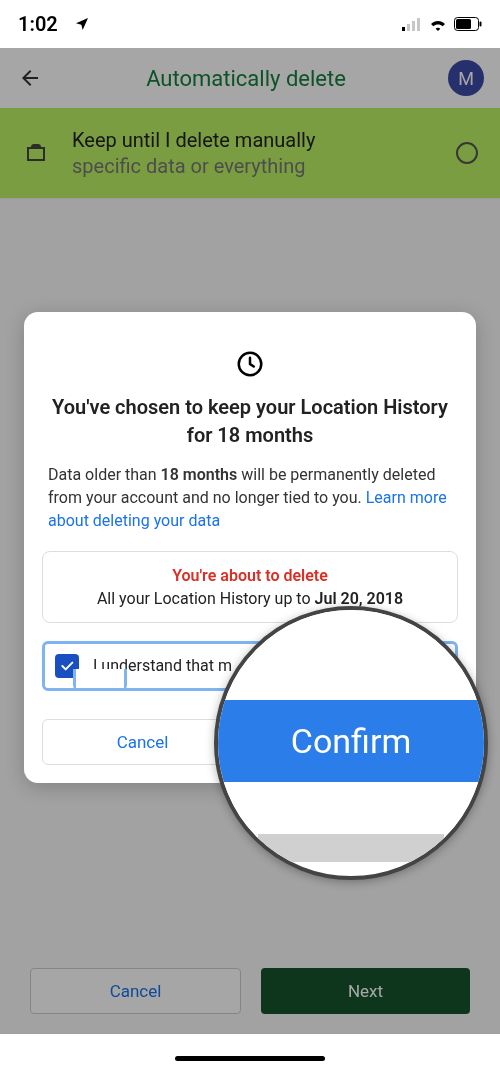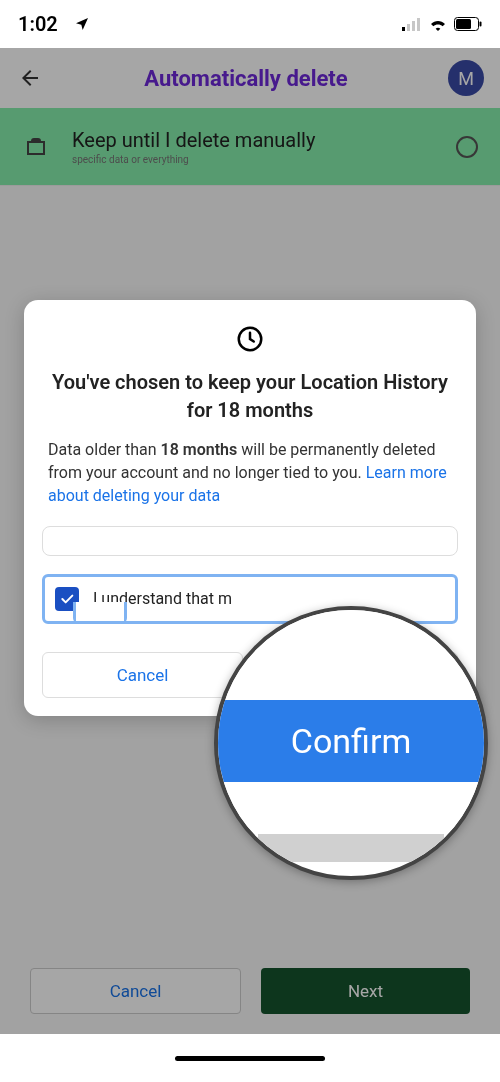--- a/index.html
+++ b/index.html
@@ -10,42 +10,42 @@
   .statusbar { height: 48px; display: flex; align-items: center; justify-content: space-between; padding: 0 18px; font-weight: 600; font-size: 20px; }
   .sb-left { display: flex; align-items: center; gap: 16px; }
   .sb-right { display: flex; align-items: center; gap: 6px; }
 
   
   .appbody { position: absolute; top: 48px; left: 0; right: 0; bottom: 48px; background: #f9f9f9; }
   .overlay { position: absolute; inset: 0; background: rgba(0,0,0,0.35); }
 
   .header { height: 60px; display: flex; align-items: center; padding: 0 16px; background: #fff; }
   .back { width: 28px; height: 28px; display: flex; align-items: center; justify-content: center; }
-  .title { flex: 1; text-align: center; font-size: 22px; font-weight: 700; color: #6d28d9; }
+  .title { flex: 1; text-align: center; font-size: 22px; font-weight: 400; color: #15803d; }
   .avatar { width: 36px; height: 36px; border-radius: 50%; background: #3a4aa6; color: #fff; display: flex; align-items: center; justify-content: center; font-size: 18px; }
 
   .subhead { padding: 28px 20px 24px; font-size: 19px; color: #333; background: #fff; border-bottom: 1px solid #e0e0e0; }
 
-  .option { display: flex; align-items: center; padding: 20px 22px; background: #86efac; border-bottom: 1px solid #eee; }
+  .option { display: flex; align-items: center; padding: 20px 22px; background: #bef264; border-bottom: 1px solid #eee; }
   .opt-icon { width: 28px; height: 28px; margin-right: 22px; display: flex; align-items: center; justify-content: center; }
   .opt-text { flex: 1; }
   .opt-title { font-size: 20px; color: #222; }
-  .opt-sub { font-size: 10px; color: #777; margin-top: 2px; }
+  .opt-sub { font-size: 20px; color: #777; margin-top: 2px; }
   .radio { width: 22px; height: 22px; border: 2px solid #555; border-radius: 50%; }
 
   .footer-btns { position: absolute; bottom: 20px; left: 0; right: 0; display: flex; gap: 20px; padding: 0 30px; }
   .fbtn { flex: 1; height: 46px; border-radius: 4px; display: flex; align-items: center; justify-content: center; font-size: 17px; }
   .fbtn.cancel { border: 1px solid #ccc; color: #1a73e8; background: #fff; }
   .fbtn.next { background: #14532d; color: #fff; }
 
   .home-indicator { position: absolute; bottom: 0; left: 0; right: 0; height: 48px; background: #fff; display: flex; align-items: center; justify-content: center; }
   .home-bar { width: 150px; height: 5px; background: #000; border-radius: 3px; }
 
   
-  .modal { position: absolute; left: 24px; right: 24px; top: 300px; background: #fff; border-radius: 14px; padding: 24px 18px 18px; box-shadow: 0 4px 20px rgba(0,0,0,0.2); z-index: 5; }
+  .modal { position: absolute; left: 24px; right: 24px; top: 312px; background: #fff; border-radius: 14px; padding: 37px 18px 18px; box-shadow: 0 4px 20px rgba(0,0,0,0.2); z-index: 5; }
   .m-icon { display: flex; justify-content: center; margin-bottom: 14px; }
   .m-title { font-size: 20px; font-weight: 600; text-align: center; color: #222; line-height: 1.4; padding: 0 10px; margin-bottom: 14px; }
   .m-body { font-size: 16px; color: #333; line-height: 1.45; padding: 0 6px; }
   .m-body .link { color: #1a73e8; }
   .m-body b { font-weight: 600; }
   .warn-box { border: 1px solid #ddd; border-radius: 8px; padding: 14px 10px; margin-top: 18px; text-align: center; font-size: 16px; color: #222; }
   .warn-top { color: #d93025; font-weight: 600; margin-bottom: 4px; }
   .warn-box b { font-weight: 600; }
 
   .consent-wrap { margin-top: 18px; border: 3px solid #7fb3f2; border-radius: 6px; padding: 10px 10px; display: flex; align-items: center; gap: 14px; position: relative; }
@@ -143,20 +143,22 @@
       <svg width="30" height="30" viewBox="0 0 24 24">
           <circle cx="12" cy="12" r="9" fill="none" stroke="#000" stroke-width="2"></circle>
           <path d="M12 7v5l3 2" fill="none" stroke="#000" stroke-width="2" stroke-linecap="round"></path>
         </svg>
     </div>
     <div class="m-title">You've chosen to keep your Location History for 18 months</div>
     <div class="m-body">
       <span>Data older than </span><b>18 months</b><span> will be permanently deleted from your account and no longer tied to you. </span><span class="link">Learn more about deleting your data</span>
     </div>
     <div class="warn-box">
+      <div class="warn-top">You're about to delete</div>
+      <div><span>All your Location History up to </span><b>Jul 20, 2018</b></div>
     </div>
     <div class="consent-wrap">
       <div class="check">
         <svg width="16" height="16" viewBox="0 0 24 24">
             <path d="M5 12l5 5L20 7" fill="none" stroke="#fff" stroke-width="3" stroke-linecap="round" stroke-linejoin="round"></path>
           </svg>
       </div>
       <div class="consent-text">I understand that m</div>
       <div class="notch"></div>
       <div class="notch-mask"></div>

